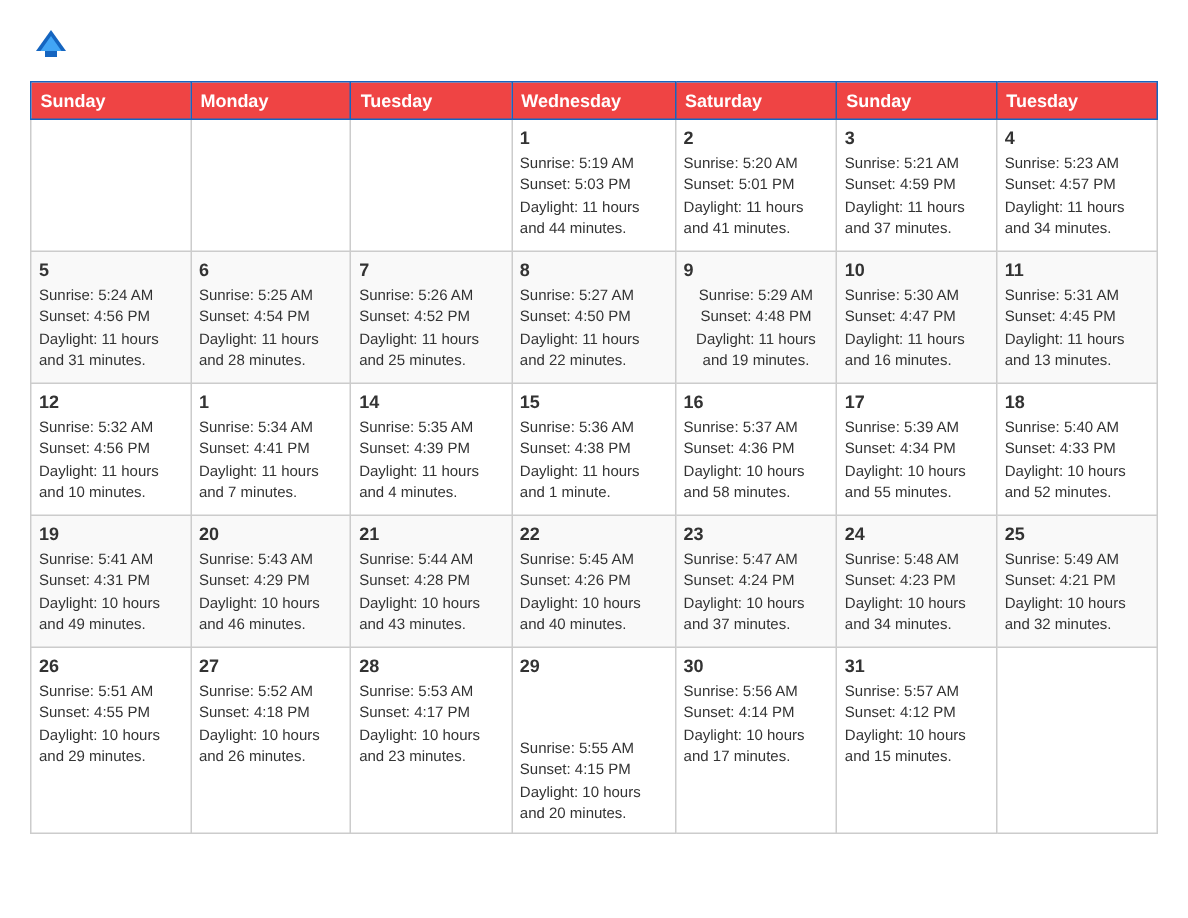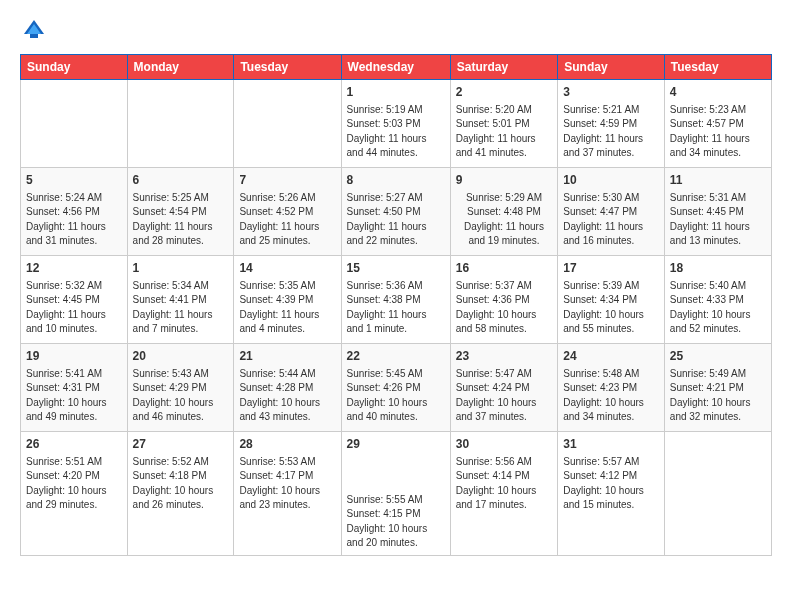--- a/index.html
+++ b/index.html
@@ -210,21 +210,21 @@
             <div class="day-info" style="white-space: pre-line;">Sunrise: 5:31 AM
 Sunset: 4:45 PM
 Daylight: 11 hours
 and 13 minutes.</div>
           </td>
         </tr>
         <tr>
           <td>
             <span class="day-number">12</span>
             <div class="day-info" style="white-space: pre-line;">Sunrise: 5:32 AM
-Sunset: 4:45 PM
+Sunset: 4:56 PM
 Daylight: 11 hours
 and 10 minutes.</div>
           </td>
           <td>
             <span class="day-number">1</span>
             <div class="day-info" style="white-space: pre-line;">Sunrise: 5:34 AM
 Sunset: 4:41 PM
 Daylight: 11 hours
 and 7 minutes.</div>
           </td>
@@ -312,21 +312,21 @@
             <div class="day-info" style="white-space: pre-line;">Sunrise: 5:49 AM
 Sunset: 4:21 PM
 Daylight: 10 hours
 and 32 minutes.</div>
           </td>
         </tr>
         <tr>
           <td>
             <span class="day-number">26</span>
             <div class="day-info" style="white-space: pre-line;">Sunrise: 5:51 AM
-Sunset: 4:20 PM
+Sunset: 4:55 PM
 Daylight: 10 hours
 and 29 minutes.</div>
           </td>
           <td>
             <span class="day-number">27</span>
             <div class="day-info" style="white-space: pre-line;">Sunrise: 5:52 AM
 Sunset: 4:18 PM
 Daylight: 10 hours
 and 26 minutes.</div>
           </td>

